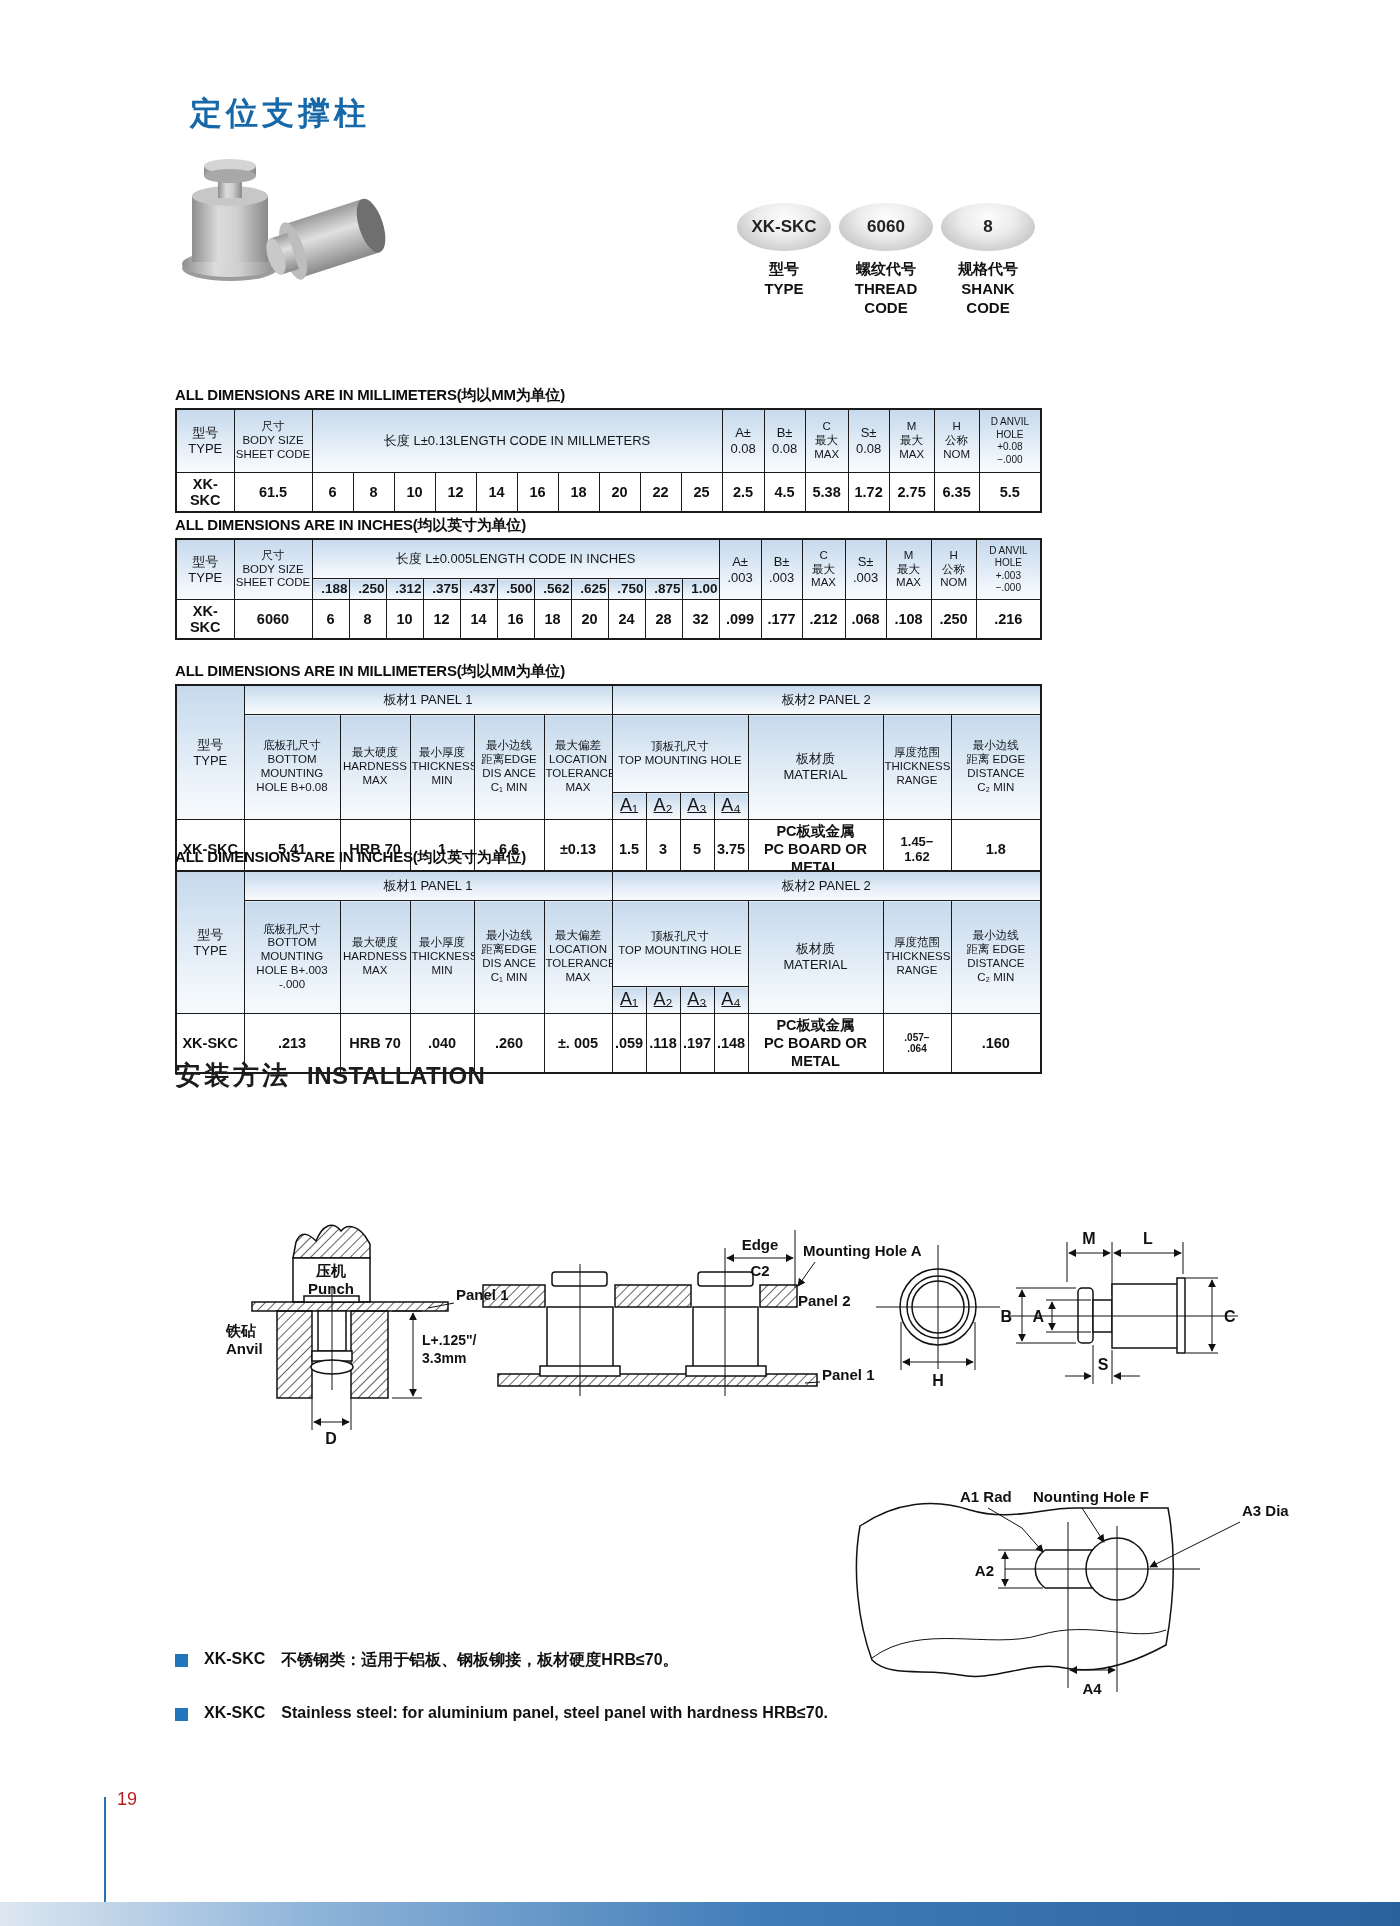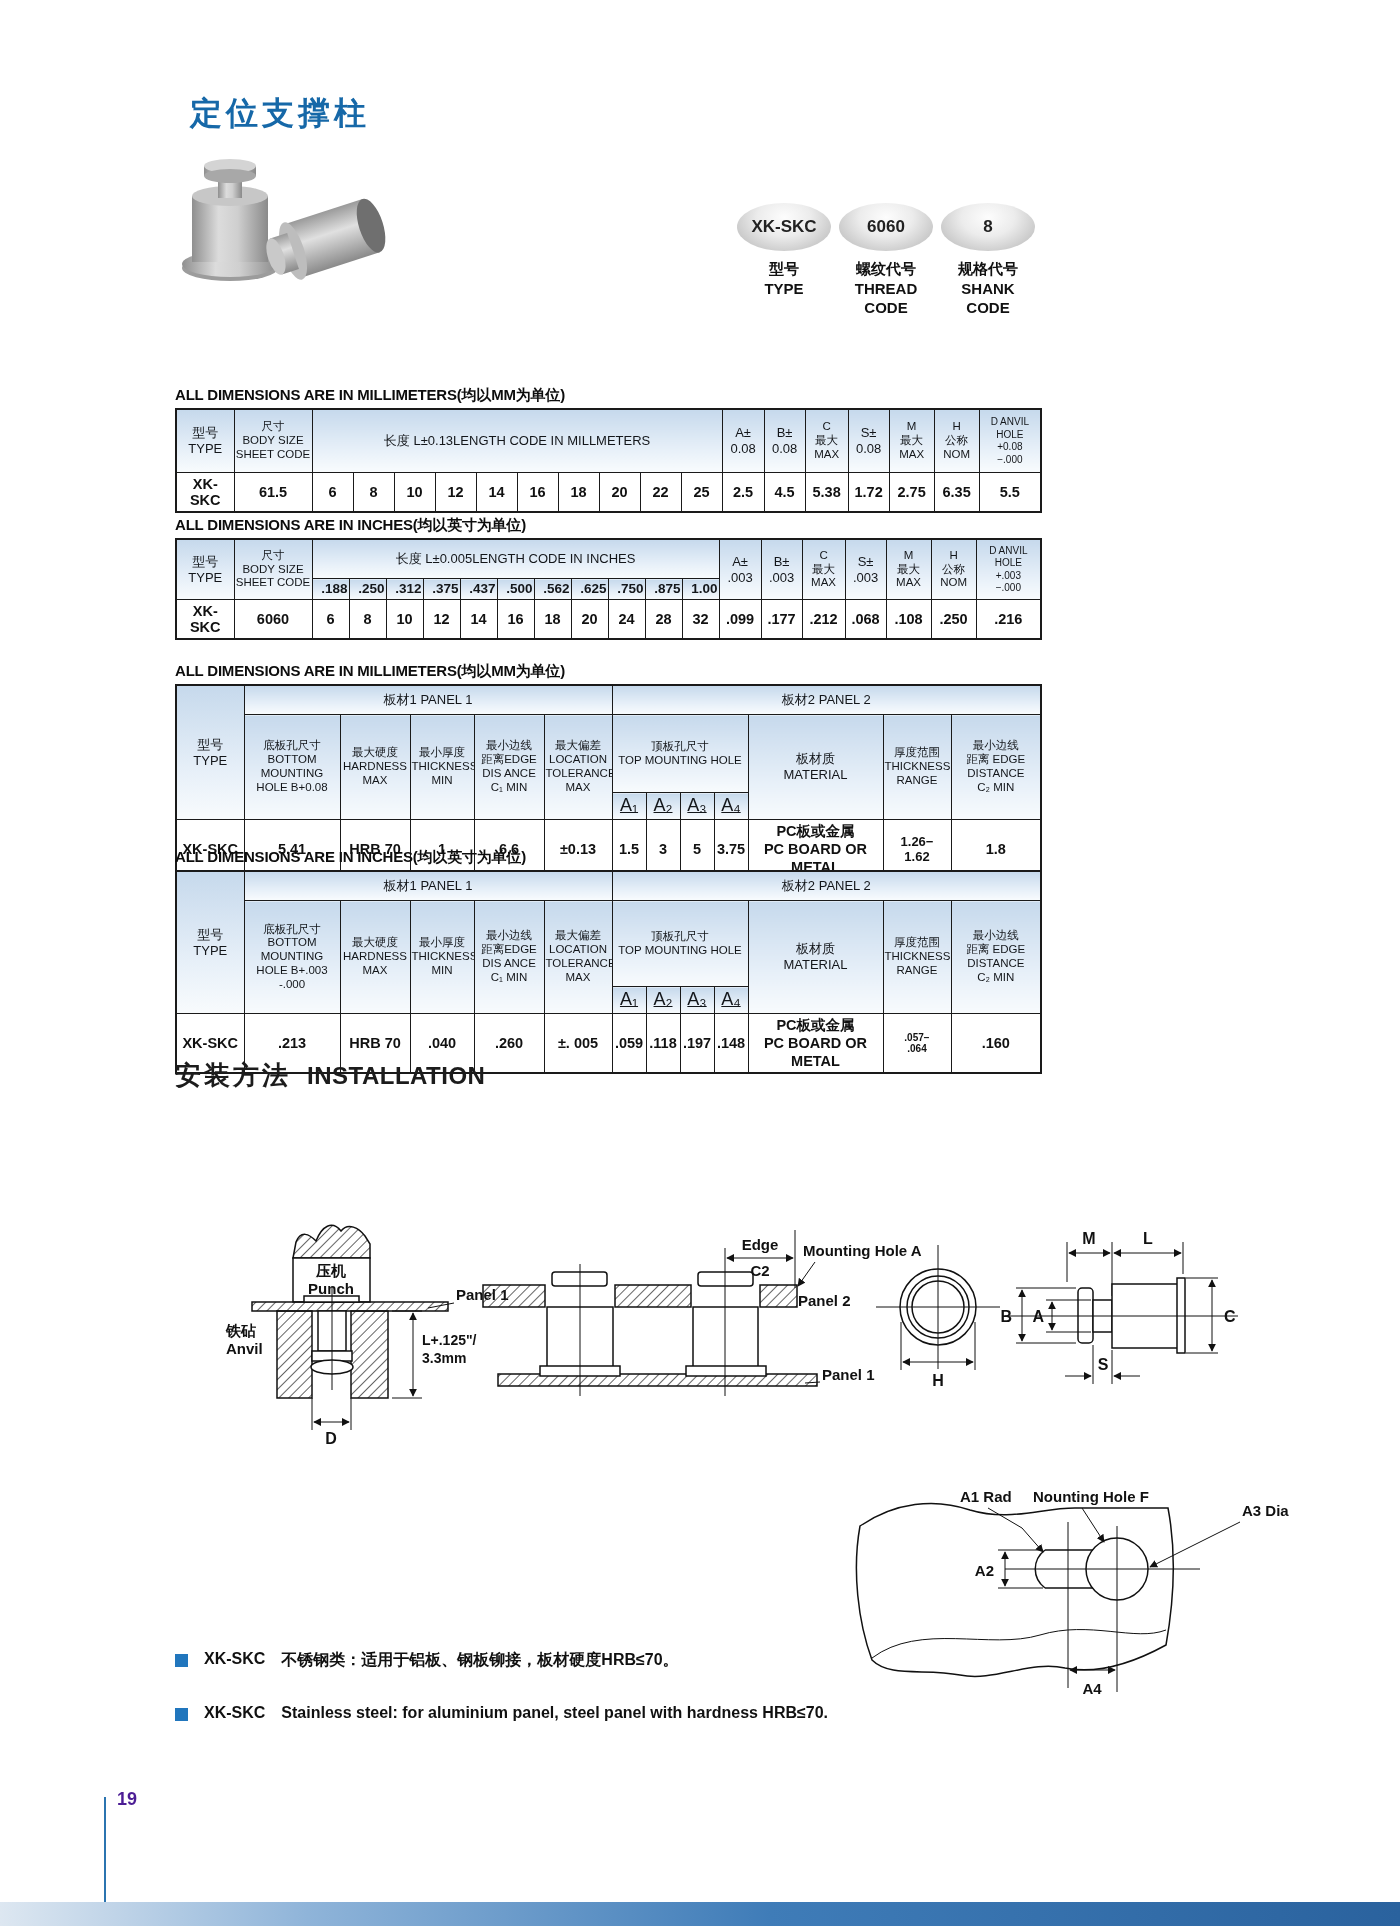--- a/index.html
+++ b/index.html
@@ -45,21 +45,21 @@
   .ol{fill:none;stroke:#111;stroke-width:1.5;}
   .olw{fill:#fff;stroke:#111;stroke-width:1.5;}
   .thin{fill:none;stroke:#111;stroke-width:1;}
   .hat{fill:url(#hatch);stroke:#111;stroke-width:1.5;}
   
   .note{position:absolute;left:175px;display:flex;align-items:flex-start;gap:16px;}
   .note .bullet{width:13px;height:13px;background:#2176bd;margin-top:4px;flex:none;}
   .note .code{font-size:16px;font-weight:bold;white-space:nowrap;}
   .note .txt{font-size:16px;font-weight:bold;text-align:right;}
   
-  .page-number{position:absolute;left:117px;top:1789px;font-size:18px;font-weight:bold;color:#4c1d95;}
+  .page-number{position:absolute;left:117px;top:1789px;font-size:18px;font-weight:normal;color:#b91c1c;}
   .footer-vline{position:absolute;left:104px;top:1797px;width:2px;height:129px;background:#2b74b0;}
   .footer-band{position:absolute;left:0;bottom:0;width:1400px;height:24px;
                background:linear-gradient(90deg,#dde7f1 0%,#8fb4d9 22%,#3f7cb8 55%,#2a629e 100%);}
   
   .photo{position:absolute;left:168px;top:156px;}
 </style>
 </head>
 <body>
 
 <div class="page">
@@ -356,21 +356,21 @@
         <td>HRB 70</td>
         <td>1</td>
         <td>6.6</td>
         <td>±0.13</td>
         <td>1.5</td>
         <td>3</td>
         <td>5</td>
         <td>3.75</td>
         <td class="small">PC板或金属
 PC BOARD  OR METAL</td>
-        <td style="font-size:13px">1.26−
+        <td style="font-size:13px">1.45−
 1.62</td>
         <td>1.8</td>
       </tr>
     </tbody>
       </table>
   </div>
 
   <div class="sect" style="top:848px">
     <div class="tbl-caption">ALL DIMENSIONS ARE IN INCHES(均以英寸为单位)</div>
     <table>

